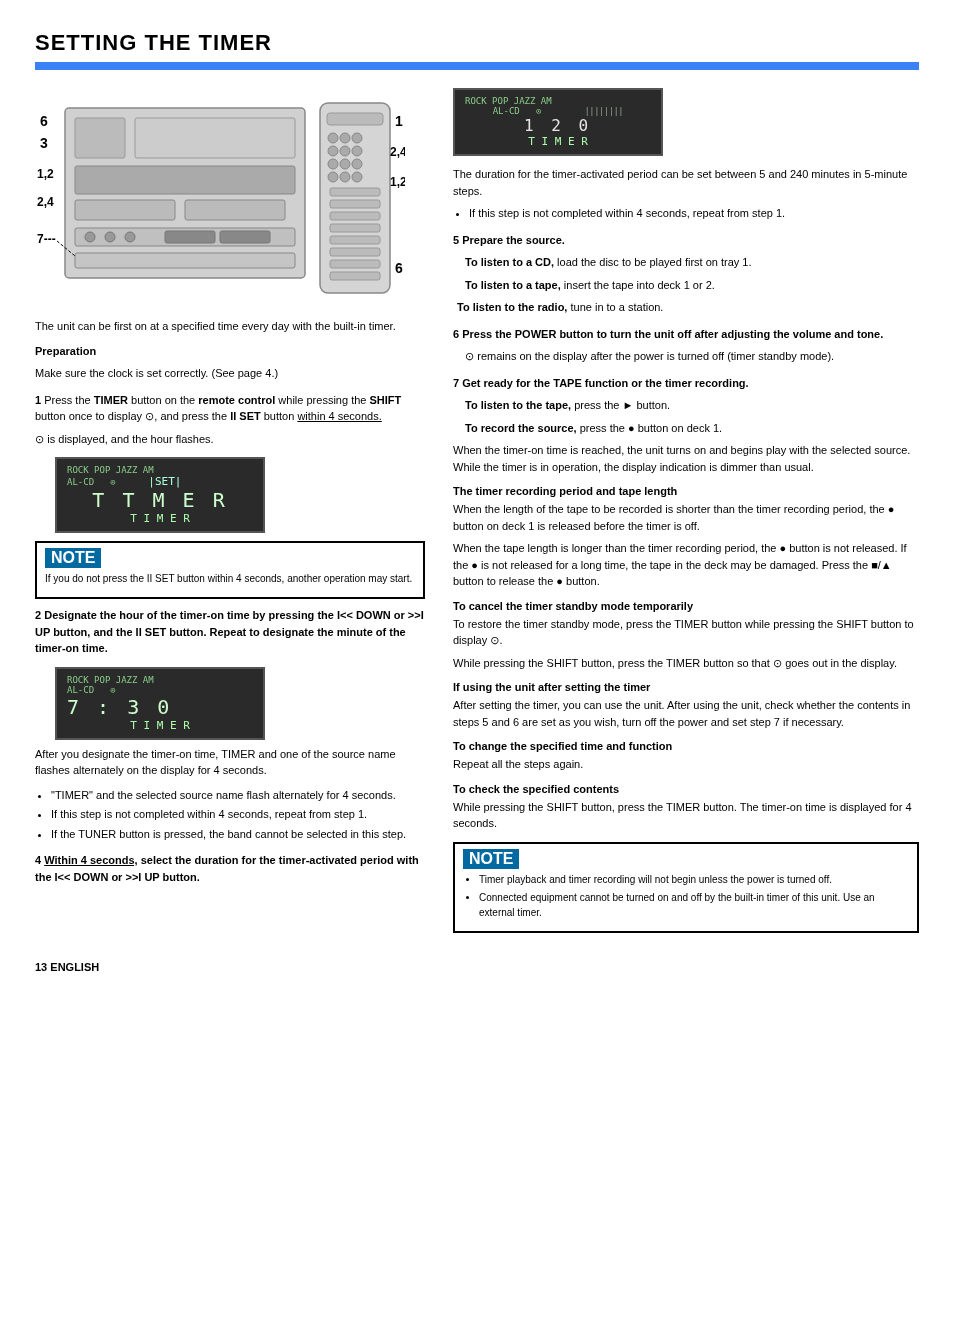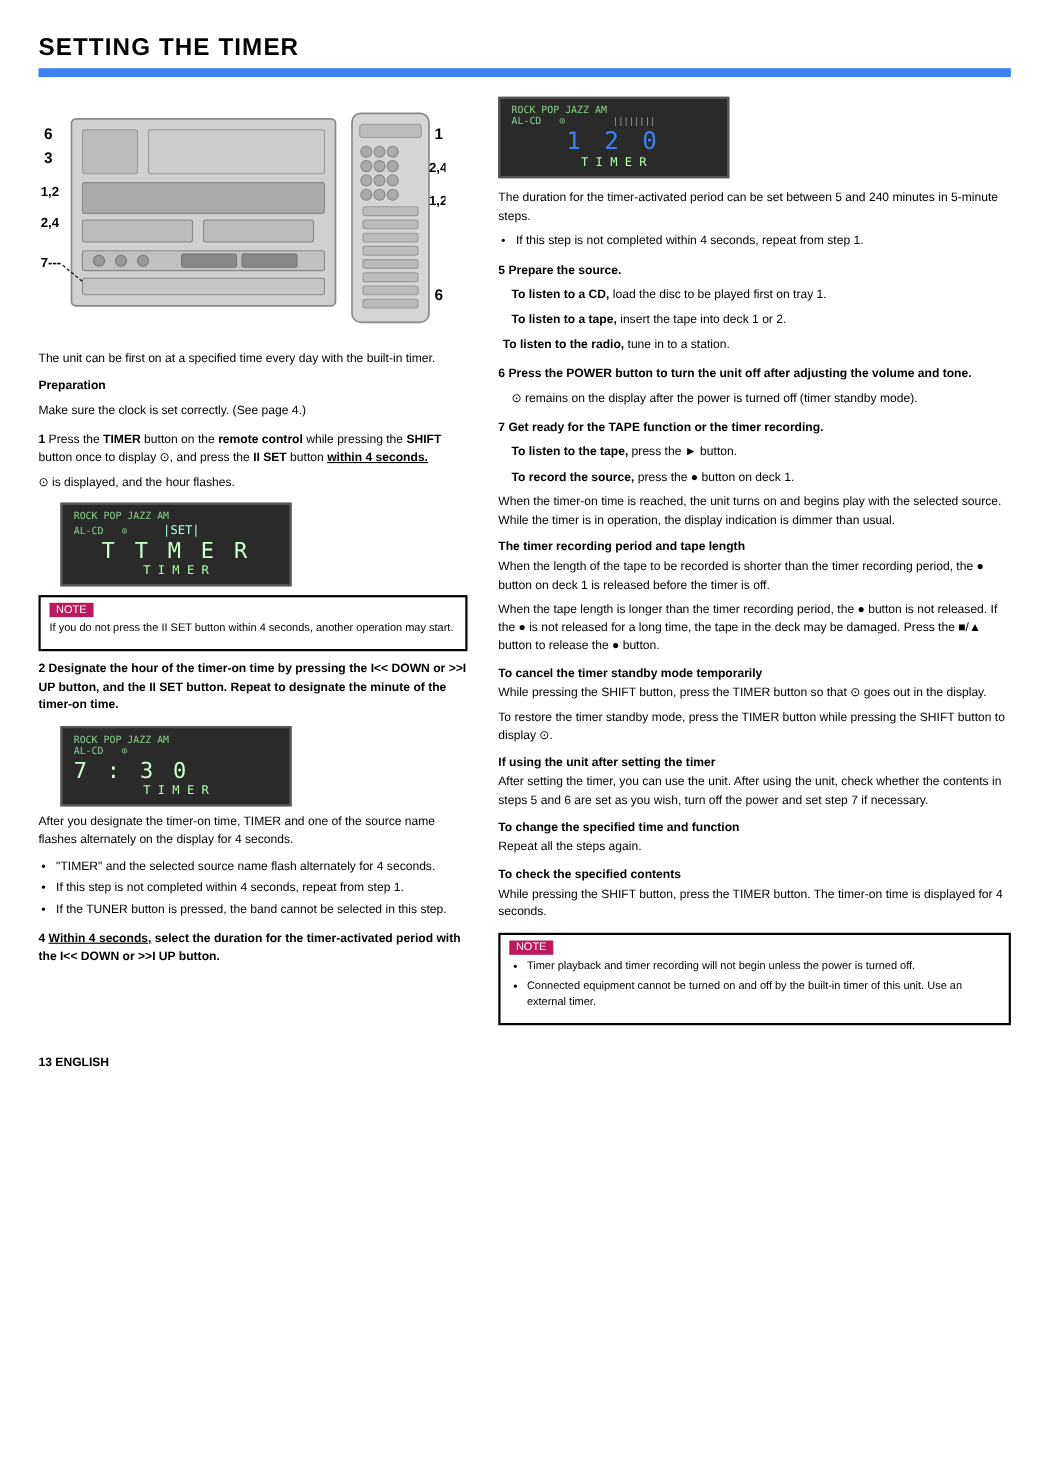--- a/index.html
+++ b/index.html
@@ -33,34 +33,34 @@
       flex: 1;
     }
     
     .note-box {
       border: 2px solid #000;
       padding: 5px 8px;
       margin: 8px 0;
       font-size: 10px;
     }
     .note-box .note-header {
-      font-weight: normal;
-      font-size: 10px;
-      background: #be185d;
+      font-weight: bold;
+      font-size: 16px;
+      background: #0369a1;
       color: #fff;
       display: inline-block;
       padding: 1px 6px;
       margin-bottom: 3px;
     }
     
     .section-step {
       margin-bottom: 10px;
     }
     .bold { font-weight: bold; }
-    .underline { text-decoration: underline; font-weight: bold; }
+    .underline { text-decoration: underline; }
     p { margin-bottom: 6px; line-height: 1.5; }
     ul { margin-left: 16px; margin-bottom: 6px; }
     ul li { margin-bottom: 3px; line-height: 1.5; }
     .subsection-title {
       font-weight: bold;
       margin-top: 10px;
       margin-bottom: 4px;
     }
     .page-footer {
       margin-top: 20px;
@@ -207,22 +207,22 @@
 
   </div>
 
   <div class="right-col">
 
     <div style="margin-bottom:10px;">
       <div style="background:#2a2a2a; border:2px solid #555; padding:6px 10px; width:210px;">
         <div style="color:#8c8; font-size:9px; font-family:monospace; display:flex; justify-content:space-between;">
           <span>ROCK POP JAZZ AM</span>
         </div>
-        <div style="color:#8c8; font-size:9px; font-family:monospace;">AL-CD &nbsp; ⊙ &nbsp;&nbsp;&nbsp;&nbsp;&nbsp;&nbsp; <span style="font-size:8px;color:#9a9;">||||||||</span></div>
-        <div style="color:#3b82f6; font-size:22px; font-family:monospace; letter-spacing:4px; text-align:center;">1 2 0</div>
+        <div style="color:#8c8; font-size:9px; font-family:monospace;text-align:center;">AL-CD &nbsp; ⊙ &nbsp;&nbsp;&nbsp;&nbsp;&nbsp;&nbsp; <span style="font-size:8px;color:#9a9;">||||||||</span></div>
+        <div style="color:#e5e5e5; font-size:16px; font-family:monospace; letter-spacing:4px; text-align:center;">1 2 0</div>
         <div style="color:#afa; font-size:11px; font-family:monospace; text-align:center;">T I M E R</div>
       </div>
     </div>
 
     <p>The duration for the timer-activated period can be set between 5 and 240 minutes in 5-minute steps.</p>
     <ul style="margin-bottom:10px;">
       <li>If this step is not completed within 4 seconds, repeat from step 1.</li>
     </ul>
 
     <div class="section-step">
@@ -242,22 +242,22 @@
       <p style="margin-left:12px;"><span class="bold">To listen to the tape,</span> press the ► button.</p>
       <p style="margin-left:12px;"><span class="bold">To record the source,</span> press the ● button on deck 1.</p>
       <p style="margin-top:6px;">When the timer-on time is reached, the unit turns on and begins play with the selected source. While the timer is in operation, the display indication is dimmer than usual.</p>
     </div>
 
     <div class="subsection-title">The timer recording period and tape length</div>
     <p>When the length of the tape to be recorded is shorter than the timer recording period, the ● button on deck 1 is released before the timer is off.</p>
     <p>When the tape length is longer than the timer recording period, the ● button is not released. If the ● is not released for a long time, the tape in the deck may be damaged. Press the ■/▲ button to release the ● button.</p>
 
     <div class="subsection-title">To cancel the timer standby mode temporarily</div>
+    <p>To restore the timer standby mode, press the TIMER button while pressing the SHIFT button to display ⊙.</p>
     <p>While pressing the SHIFT button, press the TIMER button so that ⊙ goes out in the display.</p>
-    <p>To restore the timer standby mode, press the TIMER button while pressing the SHIFT button to display ⊙.</p>
 
     <div class="subsection-title">If using the unit after setting the timer</div>
     <p>After setting the timer, you can use the unit. After using the unit, check whether the contents in steps 5 and 6 are set as you wish, turn off the power and set step 7 if necessary.</p>
 
     <div class="subsection-title">To change the specified time and function</div>
     <p>Repeat all the steps again.</p>
 
     <div class="subsection-title">To check the specified contents</div>
     <p>While pressing the SHIFT button, press the TIMER button. The timer-on time is displayed for 4 seconds.</p>
 

